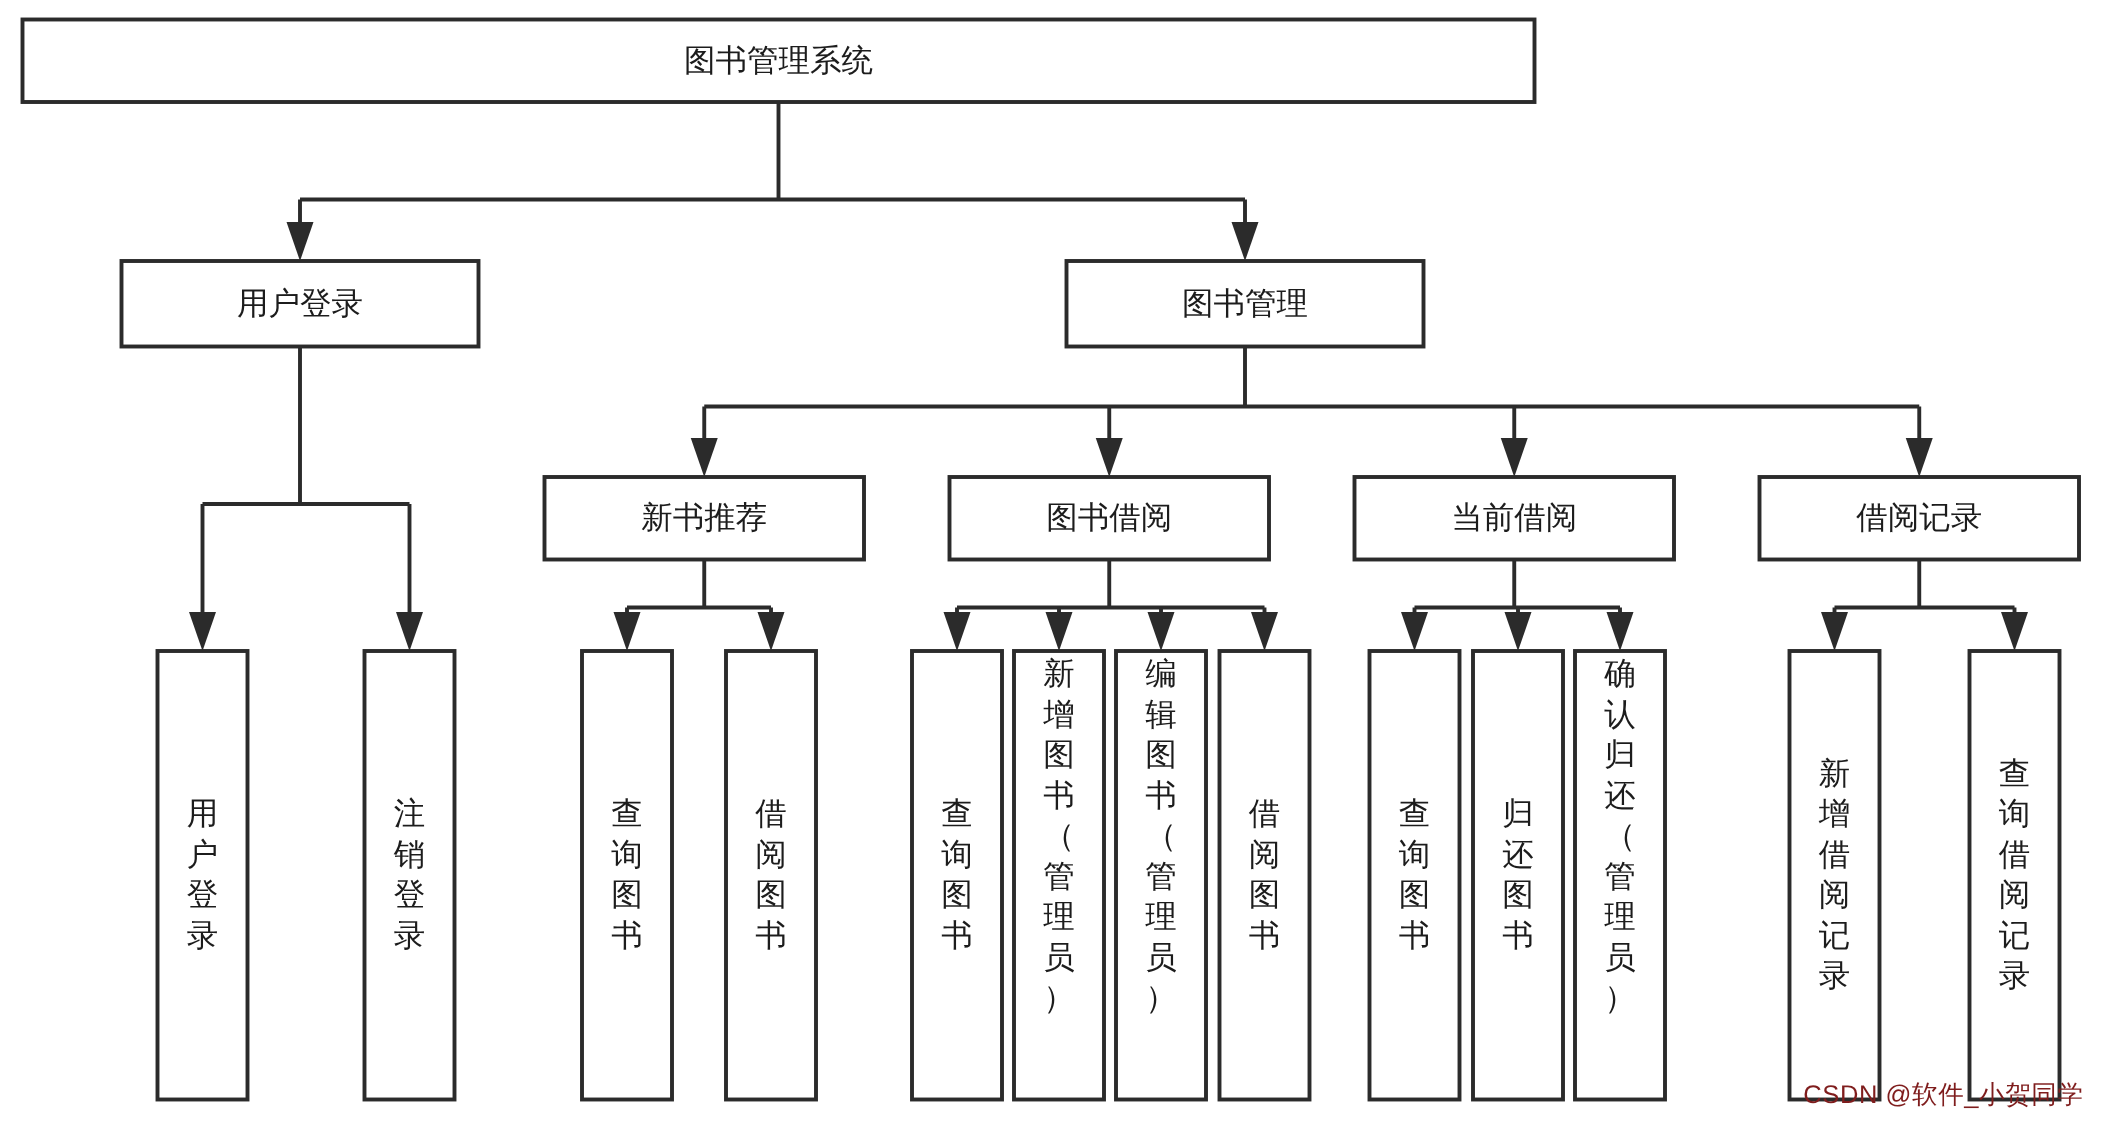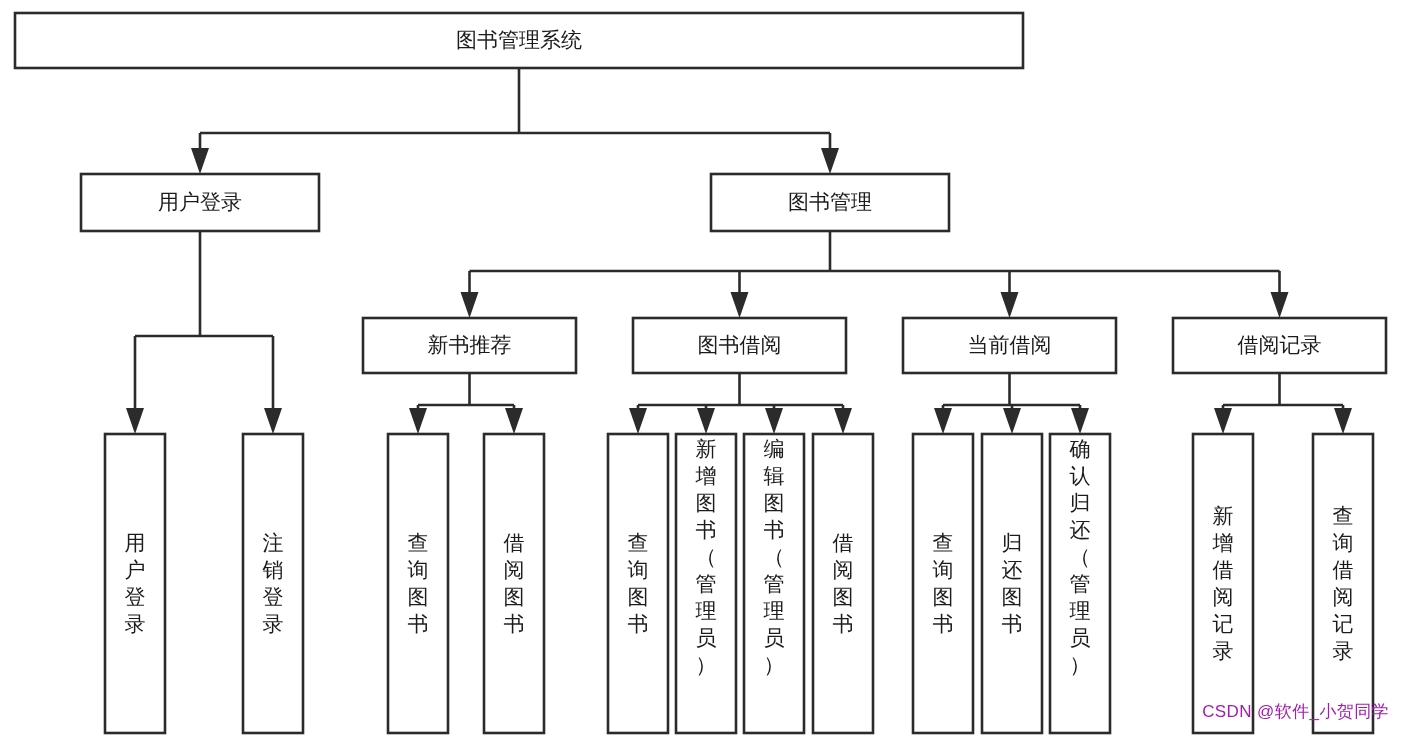--- a/index.html
+++ b/index.html
@@ -49,24 +49,24 @@
   }
   .node-label-v {
     font-family: "Liberation Sans", "DejaVu Sans", sans-serif;
     font-size: 21px;
     fill: #1c1c1c;
     text-anchor: middle;
   }
   .watermark-text {
     position: absolute;
     right: 16px;
-    bottom: 24px;
+    bottom: 6px;
     font-family: "Liberation Sans", "DejaVu Sans", sans-serif;
     font-size: 17px;
-    color: #a21caf;
+    color: #7f1d1d;
     letter-spacing: 0.4px;
     white-space: nowrap;
     pointer-events: none;
     user-select: none;
   }
 </style>
 </head>
 <body>
 
 <div id="diagram-root">

